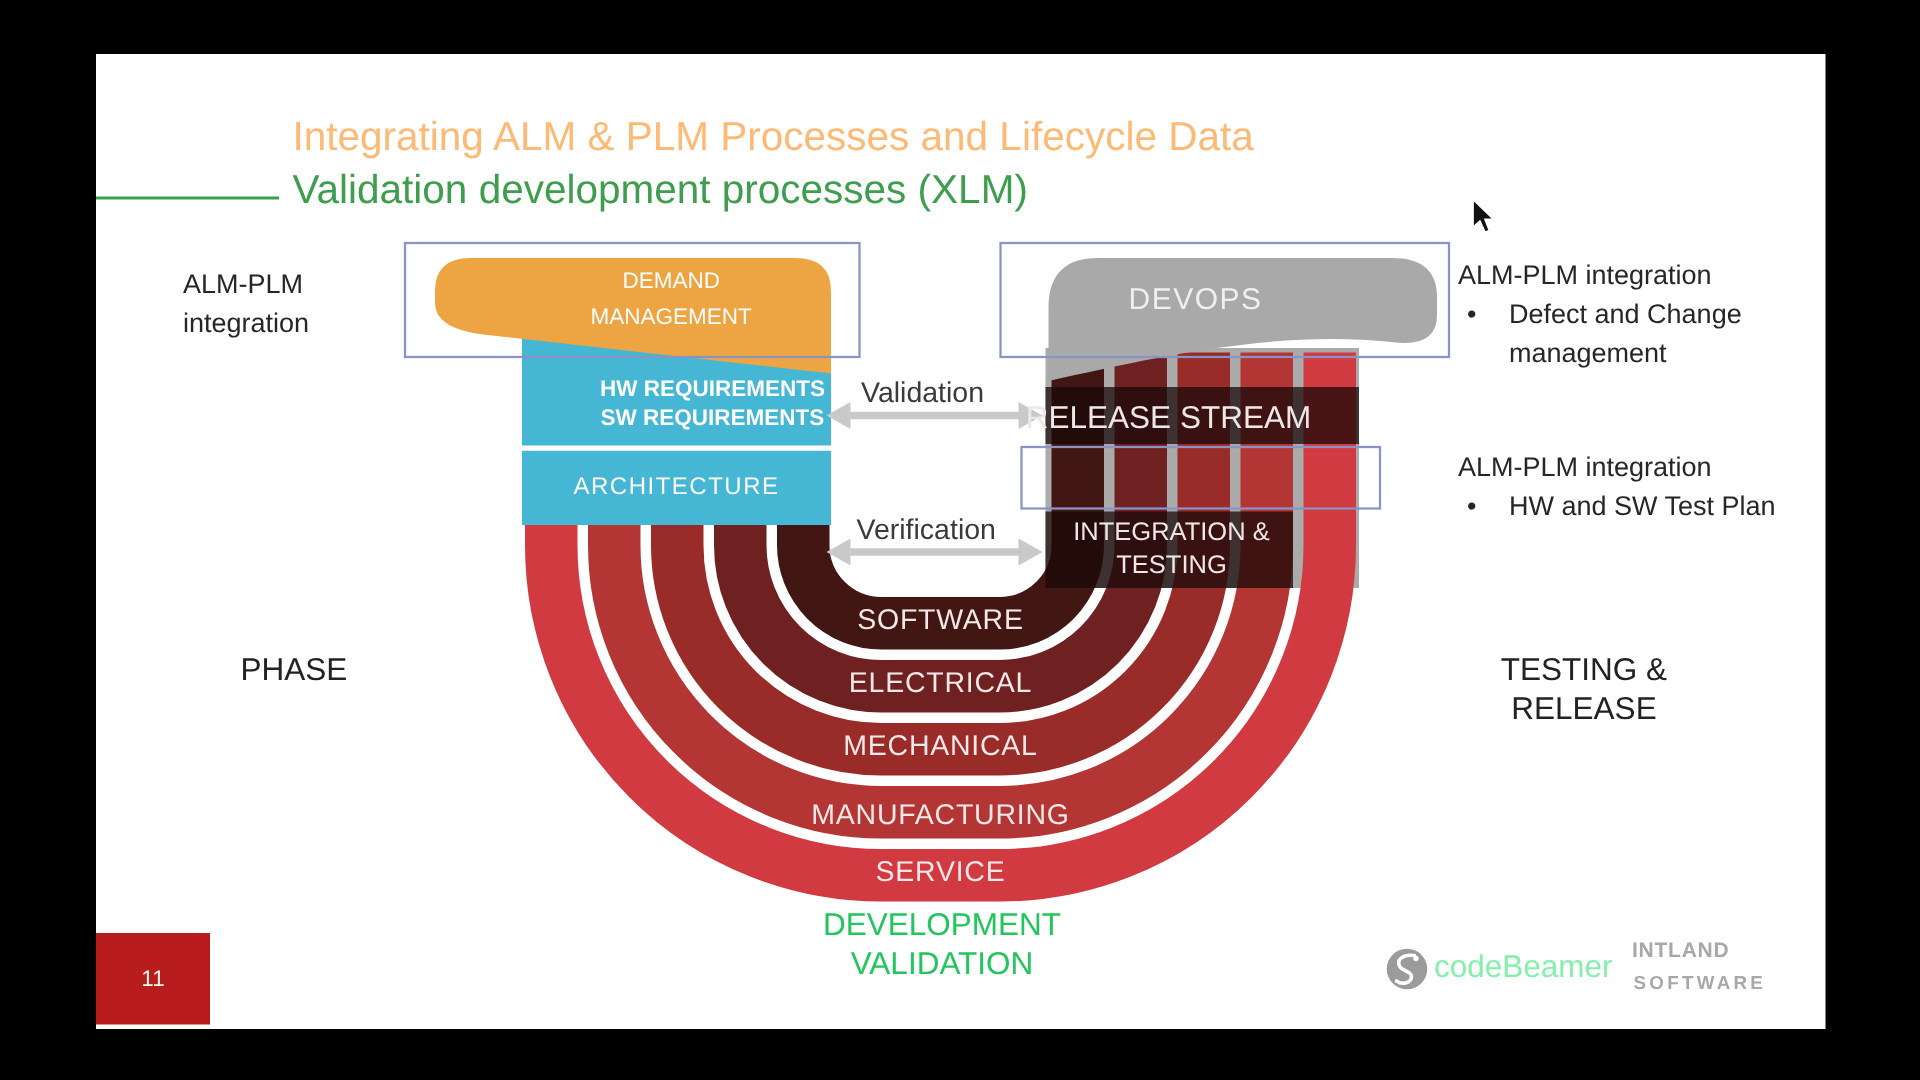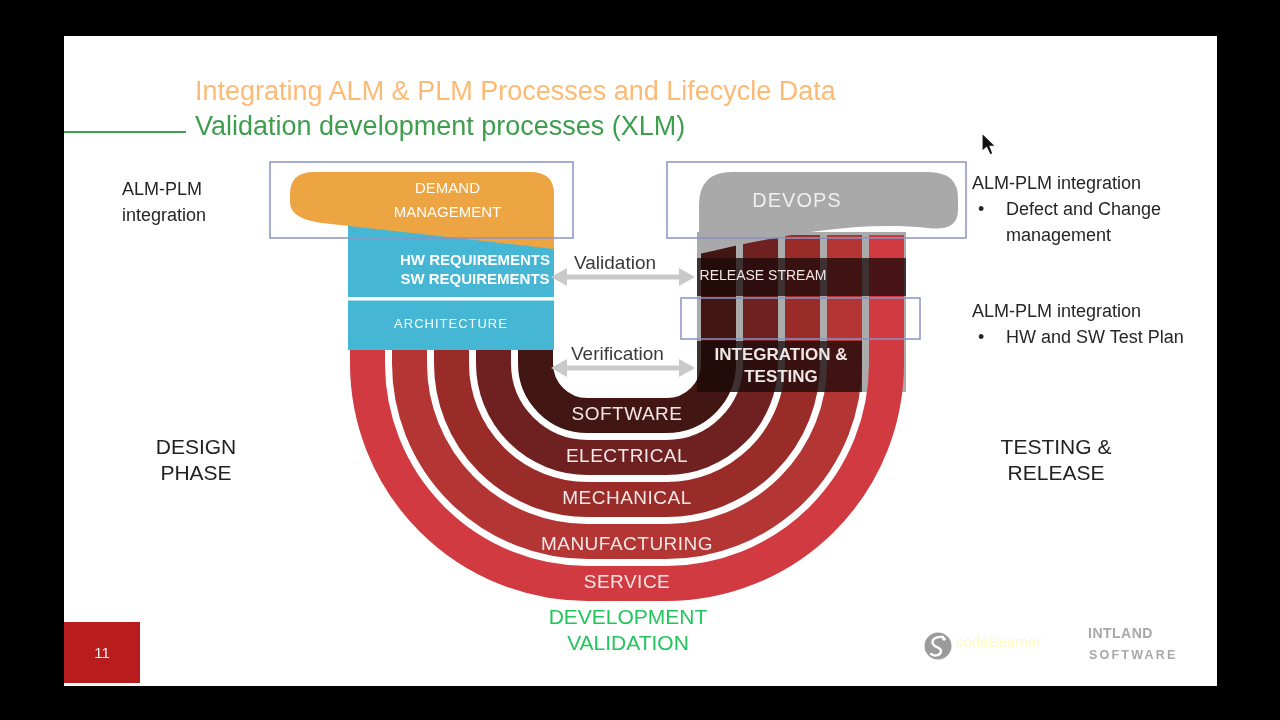--- a/index.html
+++ b/index.html
@@ -22,26 +22,26 @@
   #design-phase{left:116px;top:434px;width:160px;}
   #testing-release{left:976px;top:434px;width:160px;}
   #dev-validation{left:478px;top:604px;width:300px;font-size:21px;color:#22c55e;line-height:26px;}
   .band-label{position:absolute;left:477px;width:300px;text-align:center;
               font-size:19px;color:#f3e7e7;letter-spacing:.5px;}
   .flow-label{font-size:19px;color:#3a3a3a;}
   .boxlabel{position:absolute;text-align:center;color:#fdfdfb;}
   #lbl-demand{left:330px;top:176px;width:235px;font-size:15px;line-height:24px;}
   #lbl-devops{left:682px;top:189px;width:230px;font-size:20px;letter-spacing:1px;color:#efefef;}
   #lbl-req{left:348px;top:250px;width:206px;font-size:15px;line-height:19px;font-weight:bold;margin-left:24px;}
-  #lbl-arch{left:348px;top:316px;width:206px;font-size:13px;letter-spacing:1px;}
-  #lbl-release{left:660px;top:267px;width:206px;font-size:14px;color:#efe6e6;}
-  #lbl-integration{left:700px;top:344px;width:162px;font-size:17px;line-height:22px;color:#efe6e6;font-weight:bold;}
+  #lbl-arch{left:348px;top:316px;width:206px;font-size:16px;letter-spacing:1px;}
+  #lbl-release{left:676px;top:267px;width:206px;font-size:21px;color:#efe6e6;}
+  #lbl-integration{left:700px;top:344px;width:162px;font-size:17px;line-height:22px;color:#efe6e6;}
   #page-num{left:64px;top:622px;width:76px;height:61px;background:#b91c1c;color:#eaf6ee;
             display:flex;align-items:center;justify-content:center;font-size:15px;}
-  #cb-text{left:956px;top:633px;font-size:15px;color:#fef9c3;}
+  #cb-text{left:956px;top:633px;font-size:21px;color:#86efac;}
   #intland1{left:1088px;top:625px;font-size:14px;font-weight:bold;color:#a8a8a8;letter-spacing:.5px;}
   #intland2{left:1089px;top:648px;font-size:12.5px;font-weight:bold;color:#a8a8a8;letter-spacing:2.2px;}
 </style>
 </head>
 <body>
 
 <div id="stage">
   <div class="slide"></div>
 
   <div class="txt" id="title">Integrating ALM &amp; PLM Processes and Lifecycle Data</div>
@@ -140,21 +140,20 @@
   </div>
   <div class="abs annot" id="annot-right-mid">
     <div>ALM-PLM integration</div>
     <div class="bullet-row">
       <div class="bullet-dot">•</div>
       <div>HW and SW Test Plan</div>
     </div>
   </div>
 
   <div class="abs phase ctr" id="design-phase">
-    <div>DESIGN</div>
     <div>PHASE</div>
   </div>
   <div class="abs phase ctr" id="testing-release">
     <div>TESTING &amp;</div>
     <div>RELEASE</div>
   </div>
   <div class="abs ctr" id="dev-validation">
     <div>DEVELOPMENT</div>
     <div>VALIDATION</div>
   </div>

